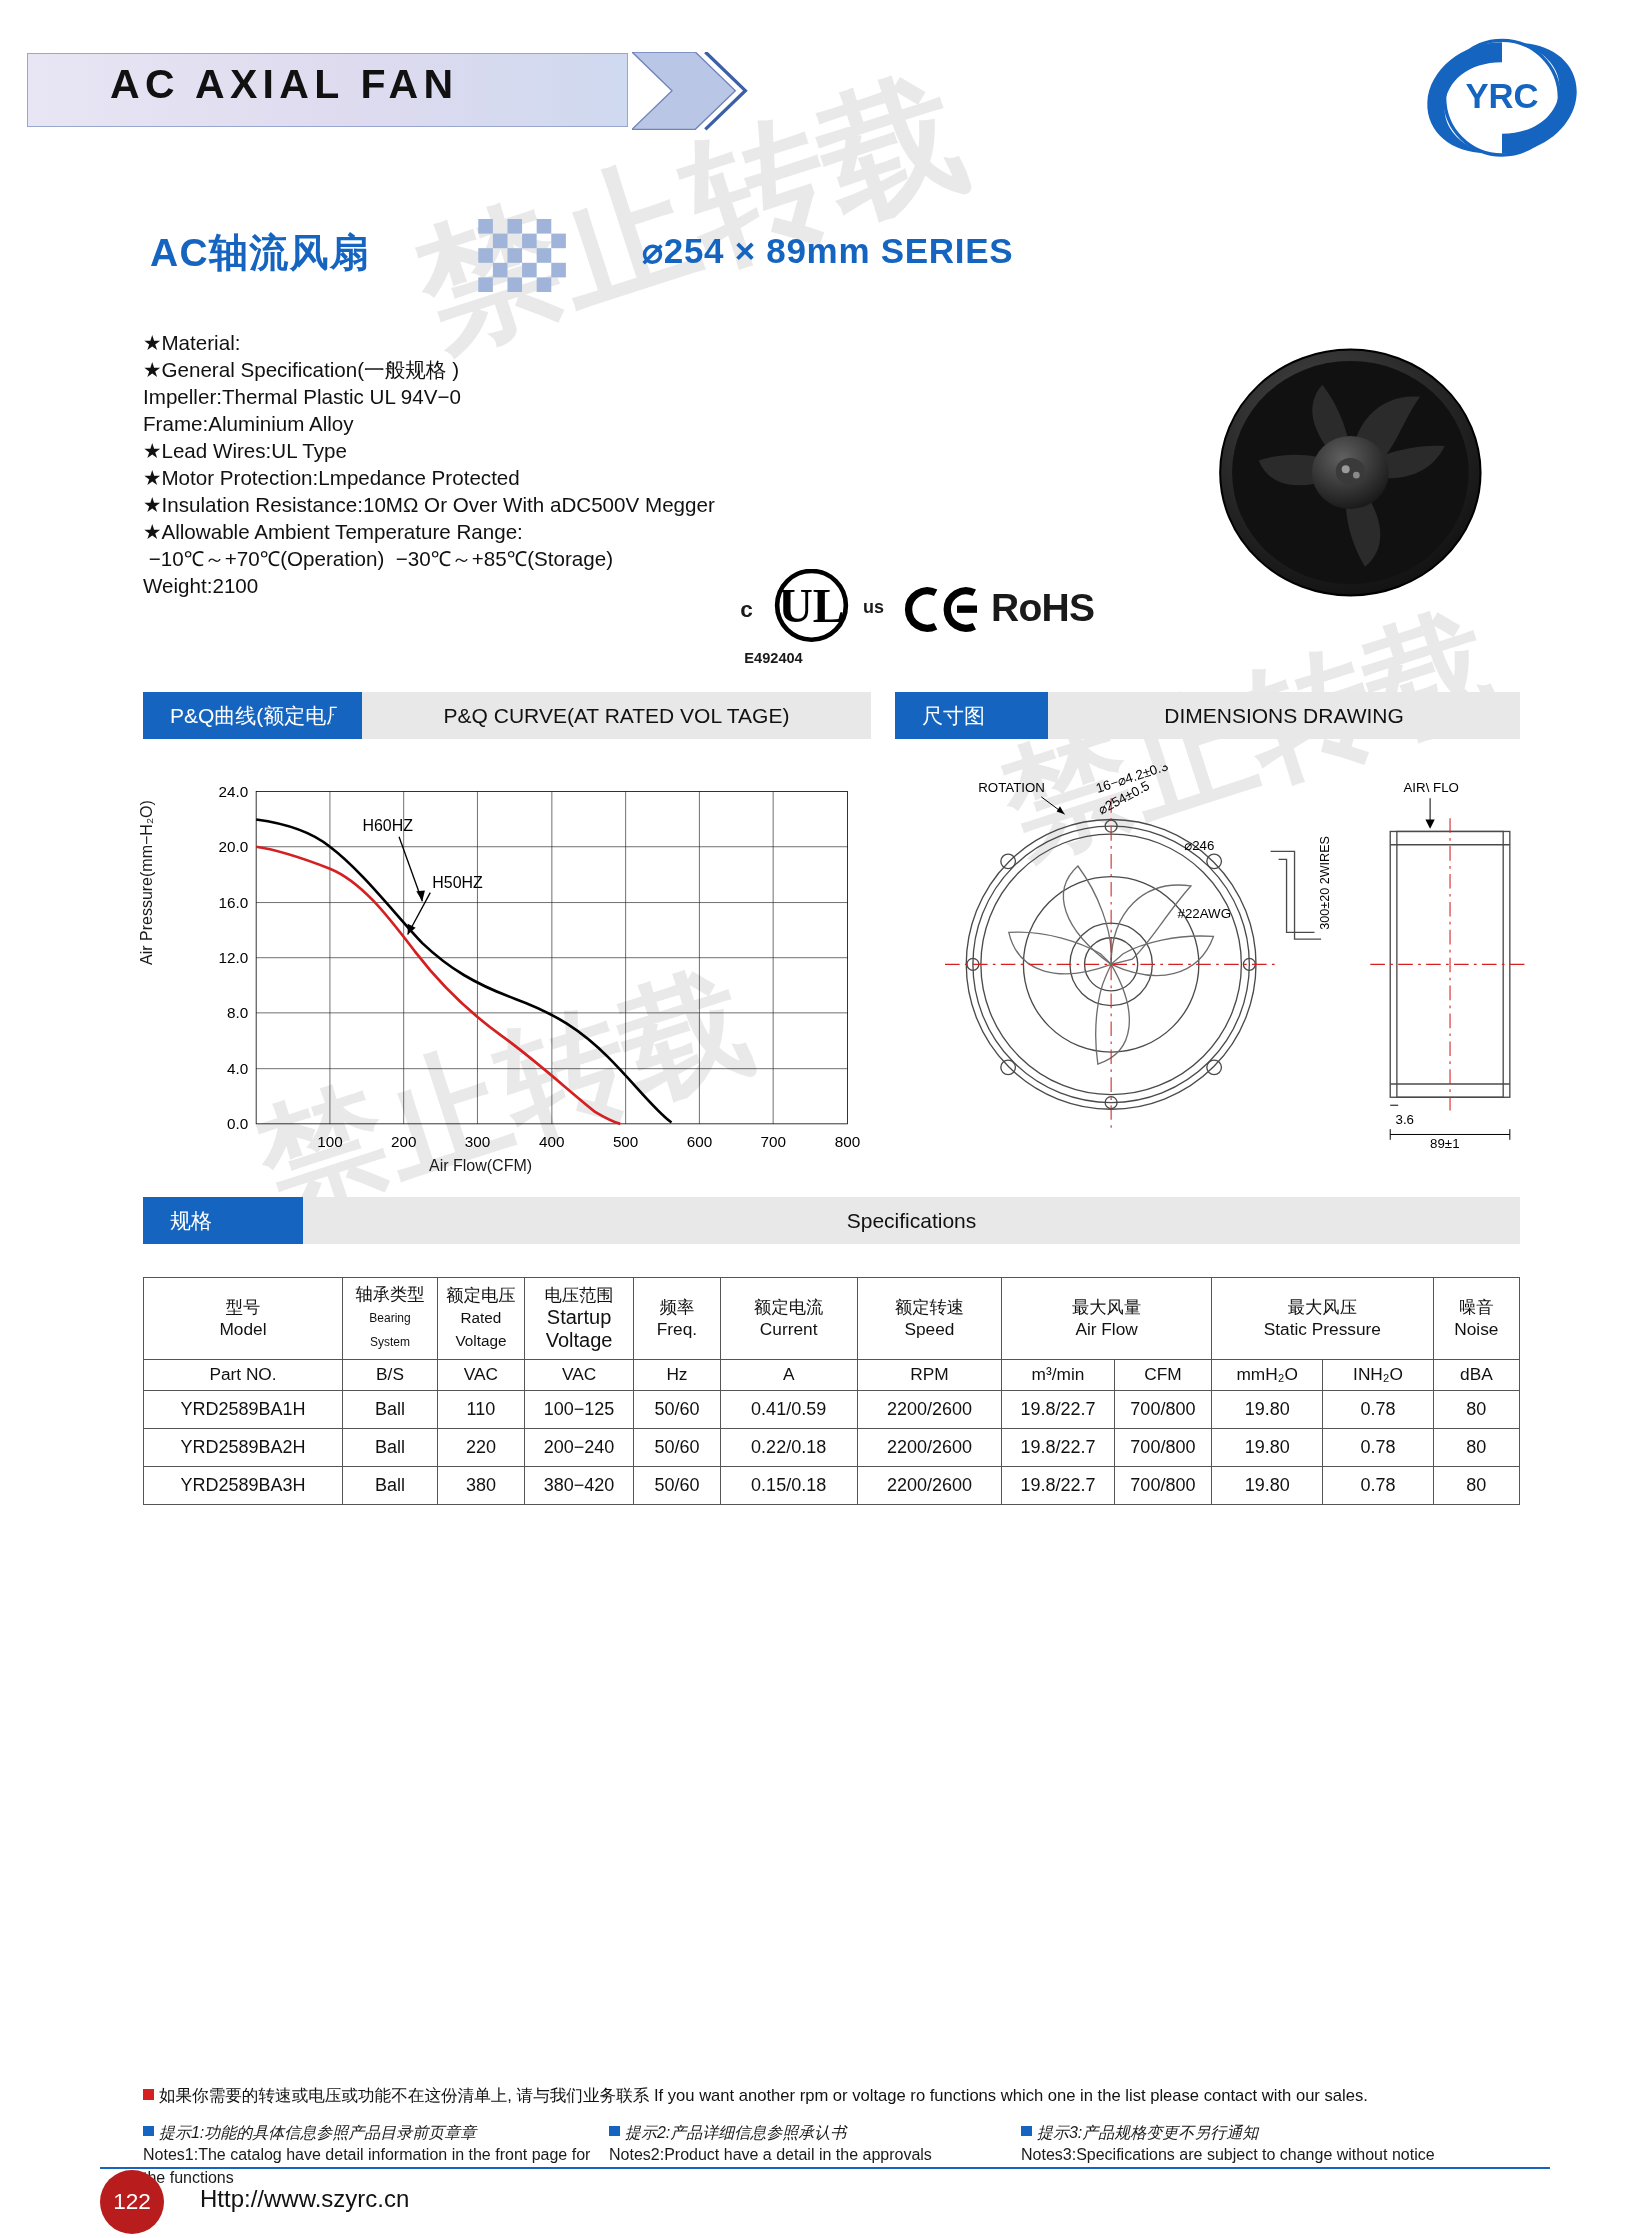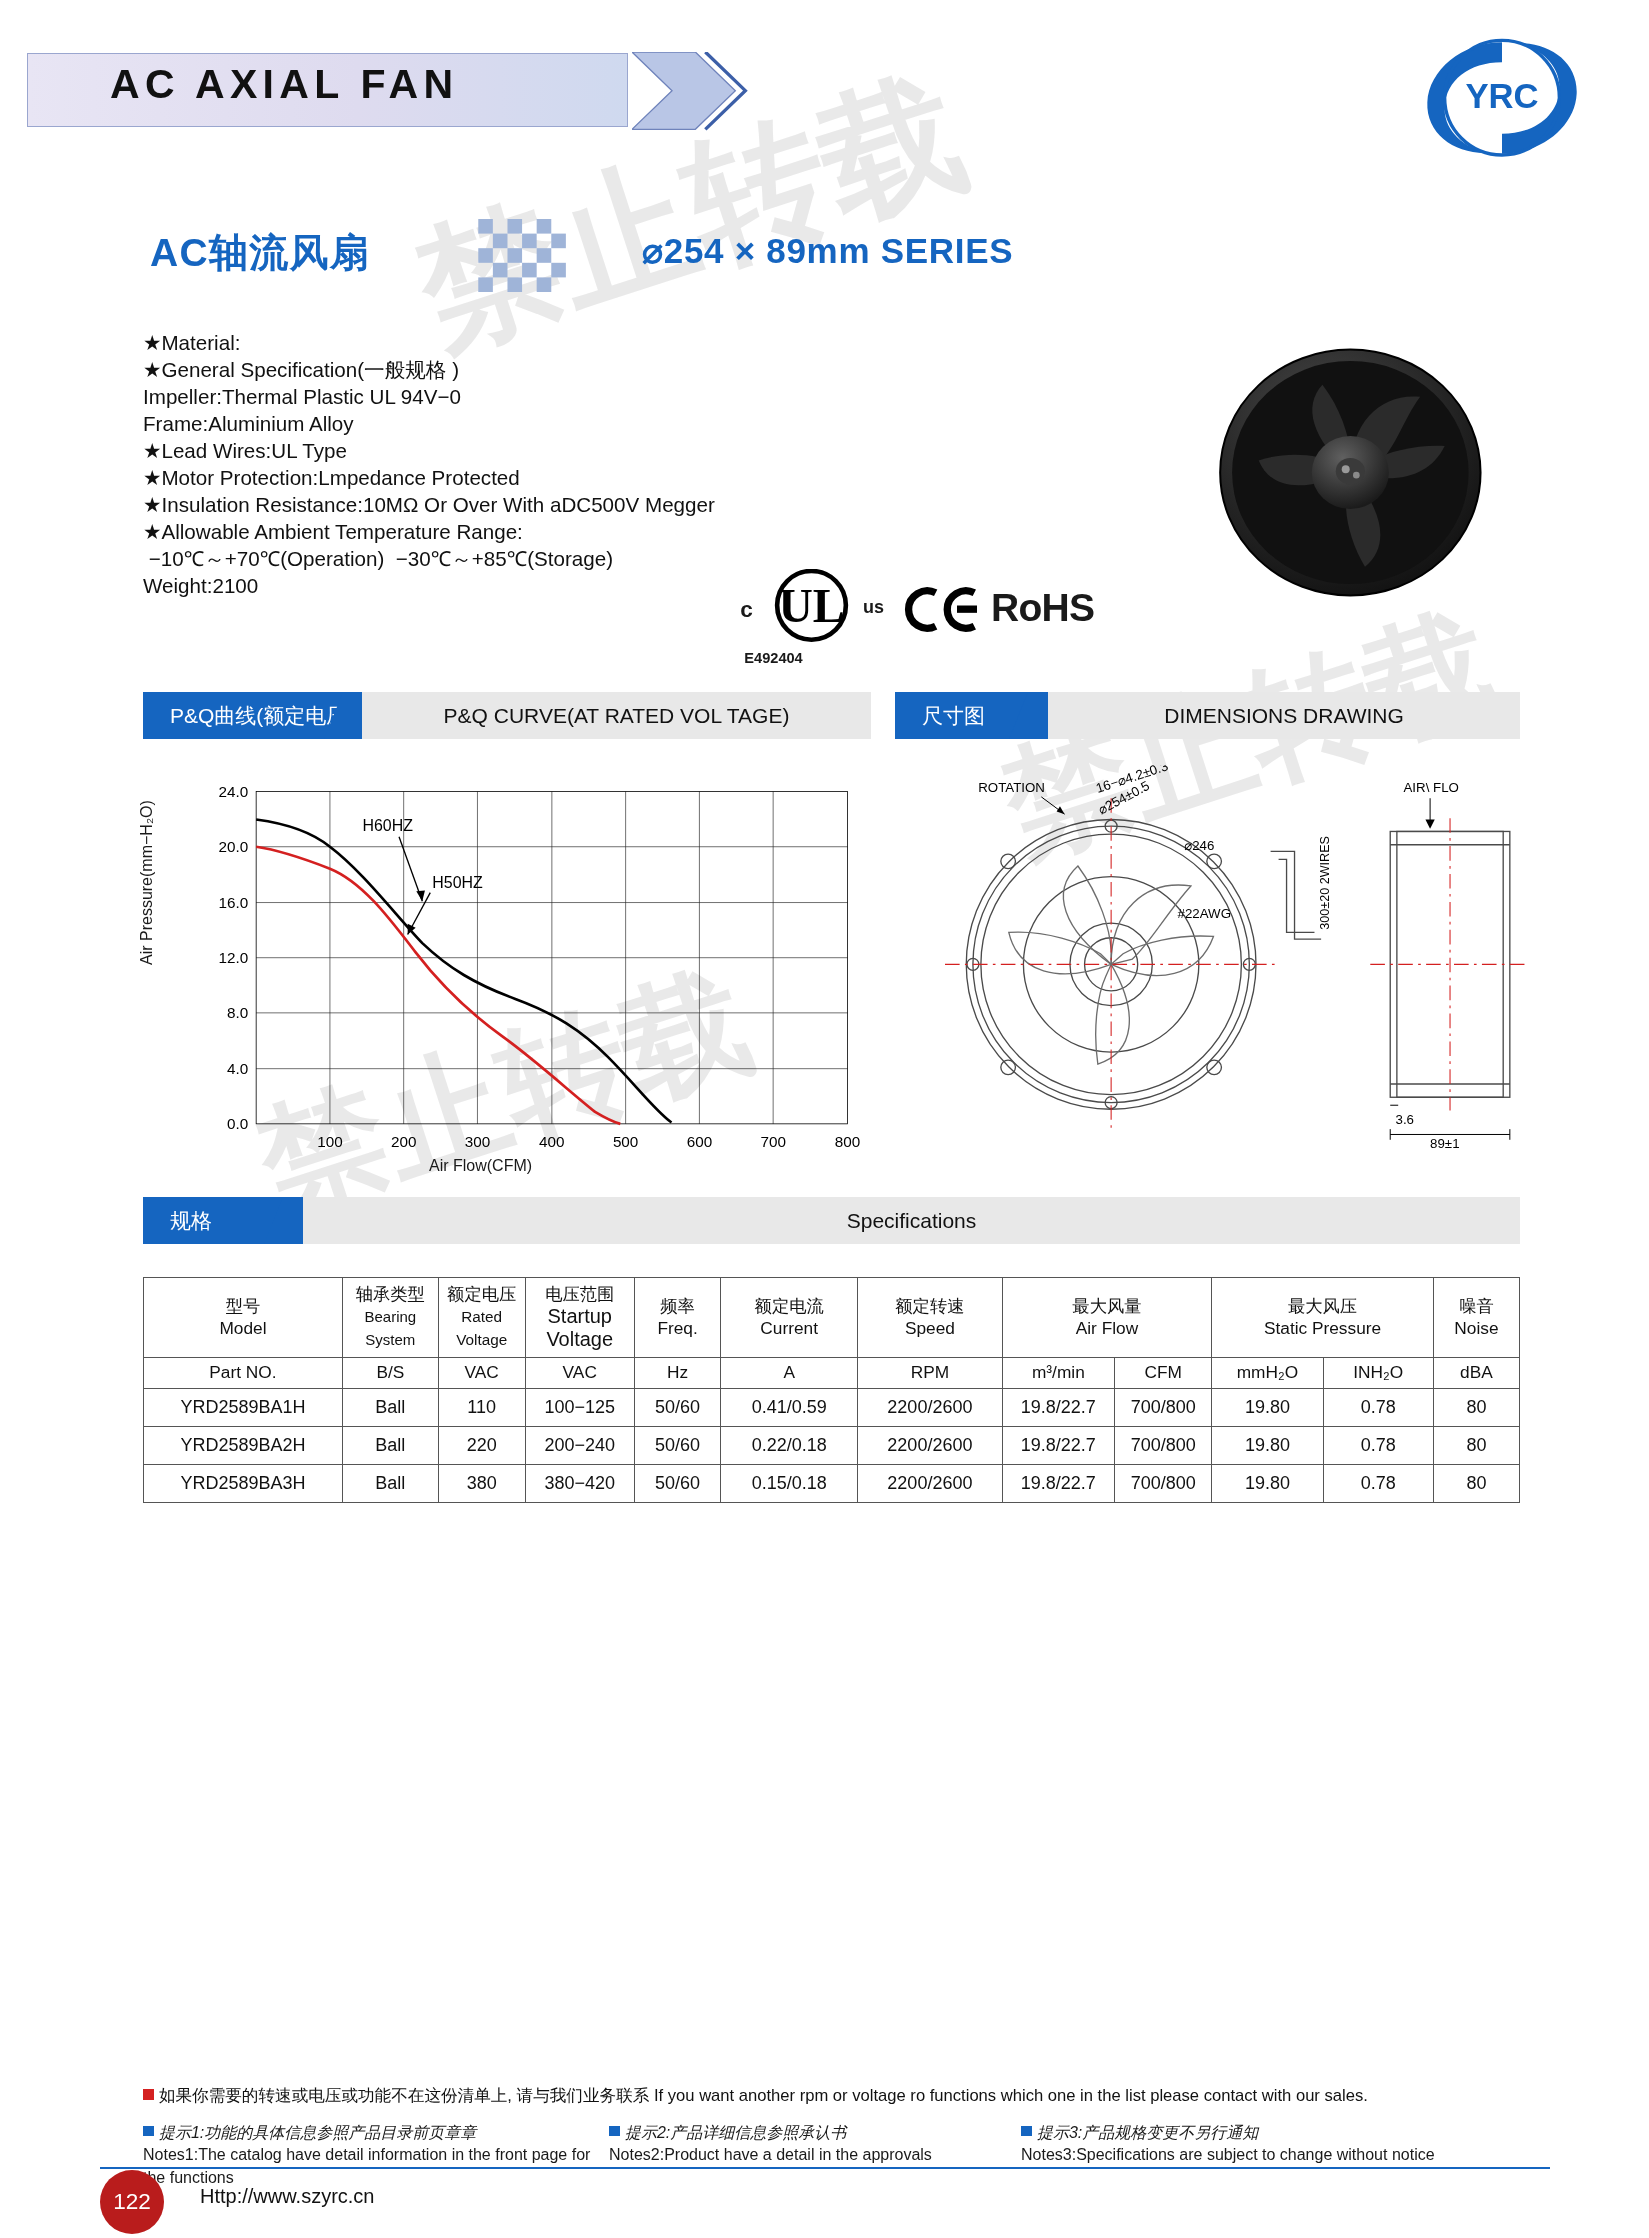--- a/index.html
+++ b/index.html
@@ -102,21 +102,21 @@
   .notes-col { font-size:16px; line-height:22.6px; }
   .notes-col .cn { display:block;font-style:italic; }
   .notes-col .en { display:block; }
 
   .footer-line { position:absolute; left:100px; top:2167px; width:1450px; height:2px; background:#1565c0; }
   .pg-circle {
     position:absolute; left:100px; top:2170px; width:64px; height:64px;
     border-radius:50%; background:#b91c1c; color:#fff;
     display:flex; align-items:center; justify-content:center; font-size:22.6px;
   }
-  .url { position:absolute; left:200px; top:2185px; font-size:20px; color:#111; }
+  .url { position:absolute; left:200px; top:2185px; font-size:24px; color:#111; }
 
   
   .wm {
     position:absolute; color:rgba(120,120,120,0.16); font-weight:bold;
     font-family:"DejaVu Sans", sans-serif; pointer-events:none; white-space:nowrap;
   }
 </style>
 </head>
 <body>
 
@@ -393,21 +393,21 @@
         <col style="width:150px">
       <col style="width:116px">
         <col style="width:100px">
       <col style="width:116px">
         <col style="width:116px">
         <col style="width:90px">
     </colgroup>
     <tbody>
         <tr class="hd">
       <td rowspan="1"><span>型号</span><br><span>Model</span></td>
-      <td><span>轴承类型</span><br><span style="font-size:15px">Bearing<br>System</span></td>
+      <td><span>轴承类型</span><br><span style="font-size:12px">Bearing<br>System</span></td>
       <td><span>额定电压</span><br><span style="font-size:15.3px">Rated<br>Voltage</span></td>
       <td><span>电压范围</span><br><span style="font-size:20px">Startup<br>Voltage</span></td>
       <td><span>频率</span><br><span>Freq.</span></td>
       <td><span>额定电流</span><br><span>Current</span></td>
       <td><span>额定转速</span><br><span>Speed</span></td>
       <td colspan="2"><span>最大风量</span><br><span>Air Flow</span></td>
       <td colspan="2"><span>最大风压</span><br><span>Static Pressure</span></td>
       <td><span>噪音</span><br><span>Noise</span></td>
     </tr>
     <tr class="sub">

